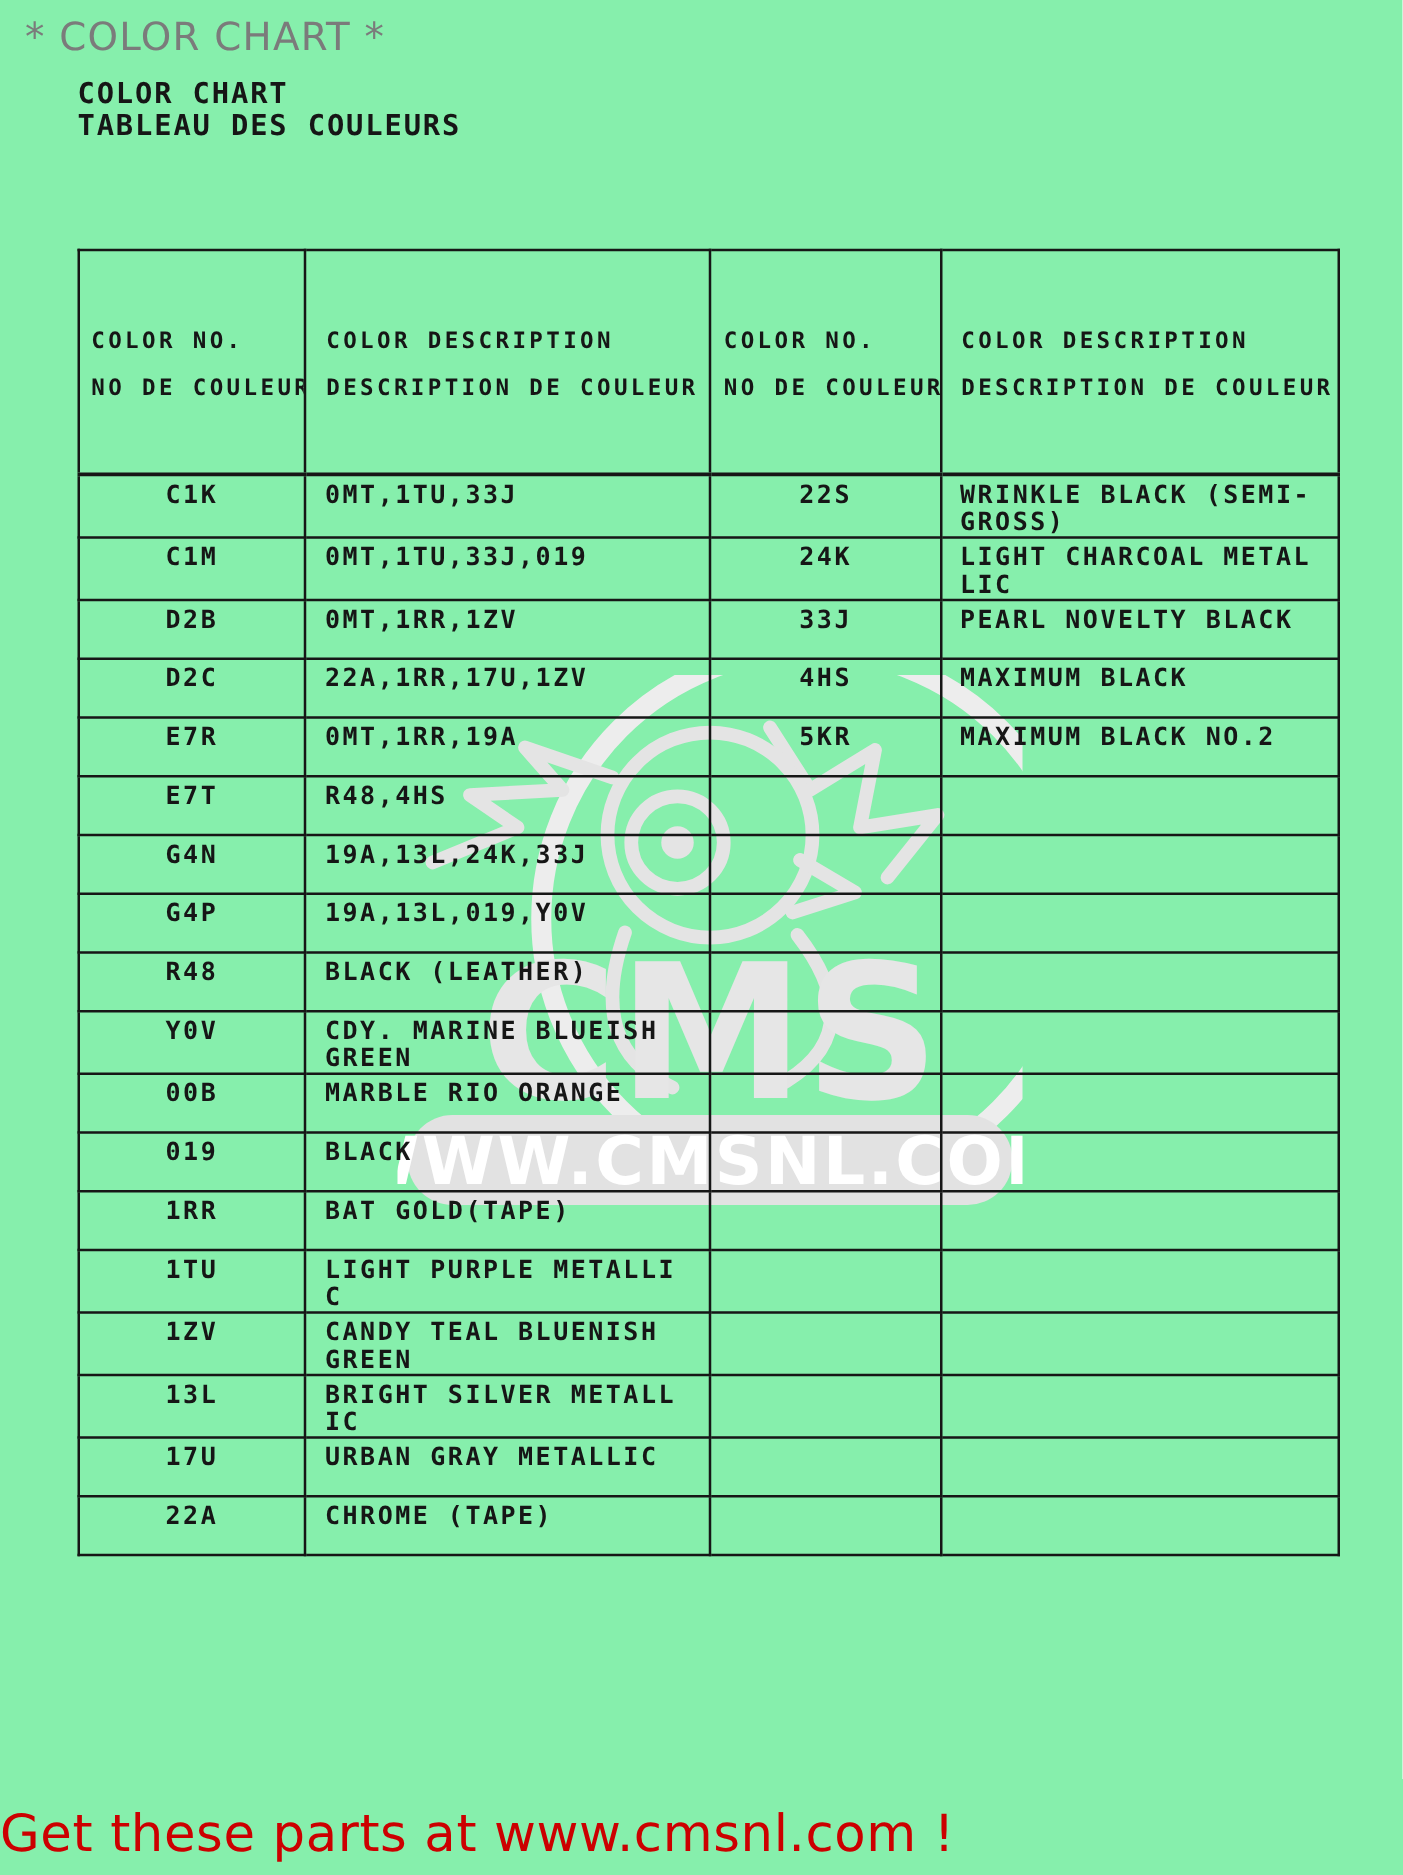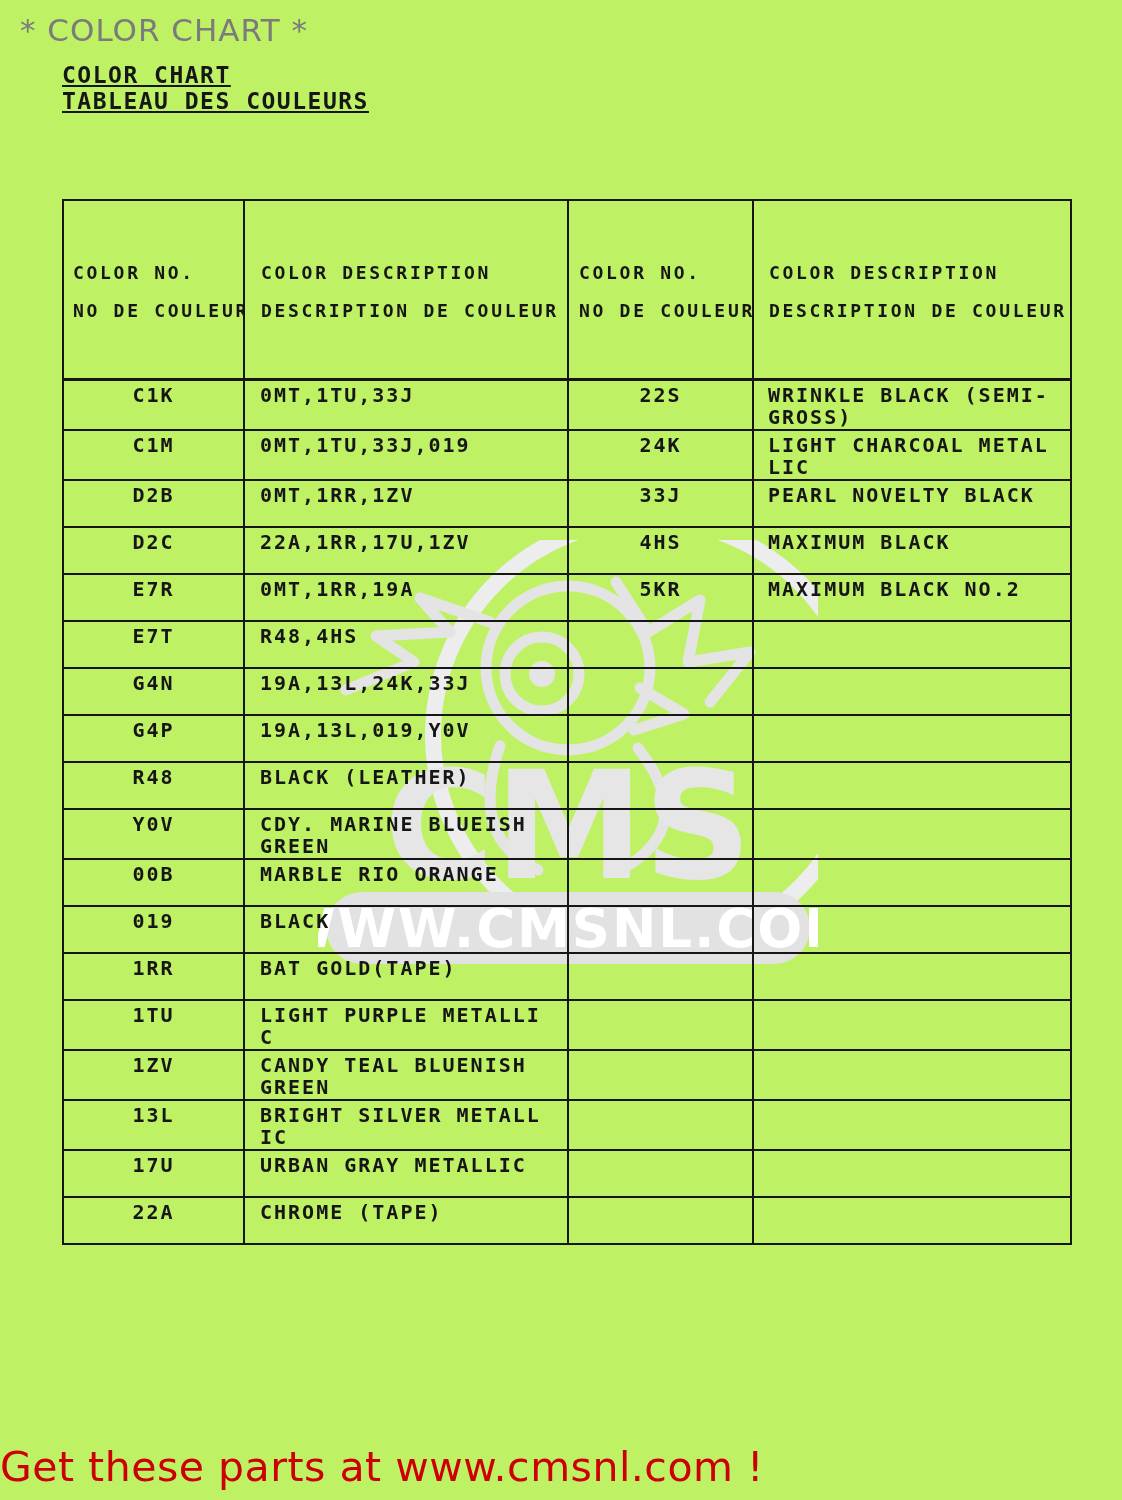--- a/index.html
+++ b/index.html
@@ -1,24 +1,24 @@
 <!DOCTYPE html>
 <html><head>
 <meta charset="utf-8">
 <style>
   html,body{margin:0;padding:0;background:#ffffff;}
-  .page{position:relative;width:1122px;height:1500px;background:#bef264;overflow:hidden;
+  .page{position:relative;width:1122px;height:1500px;background:#86efac;overflow:hidden;
         font-family:"DejaVu Sans Mono", monospace;color:#161616;}
 
   .gray-title{position:absolute;left:20px;top:12px;
         font-family:"DejaVu Sans", sans-serif;font-size:31px;letter-spacing:1px;
         color:#7b7b7b;white-space:pre;}
 
   .subtitle{position:absolute;left:62px;top:62px;font-weight:bold;
-        font-size:23px;letter-spacing:1.5px;line-height:26px;white-space:pre;text-decoration:underline;}
+        font-size:23px;letter-spacing:1.5px;line-height:26px;white-space:pre;}
 
   
   .watermark{position:absolute;left:318px;top:540px;width:500px;height:455px;z-index:0;}
 
   
   table.chart{position:absolute;left:62px;top:199px;width:1008px;z-index:1;
         border-collapse:collapse;table-layout:fixed;background:transparent;
         border:2px solid #4d7c0f;}
   col.c1{width:181px}col.c2{width:324px}col.c3{width:185px}col.c4{width:318px}
   th,td{border:2px solid #161616;vertical-align:top;background:transparent;

